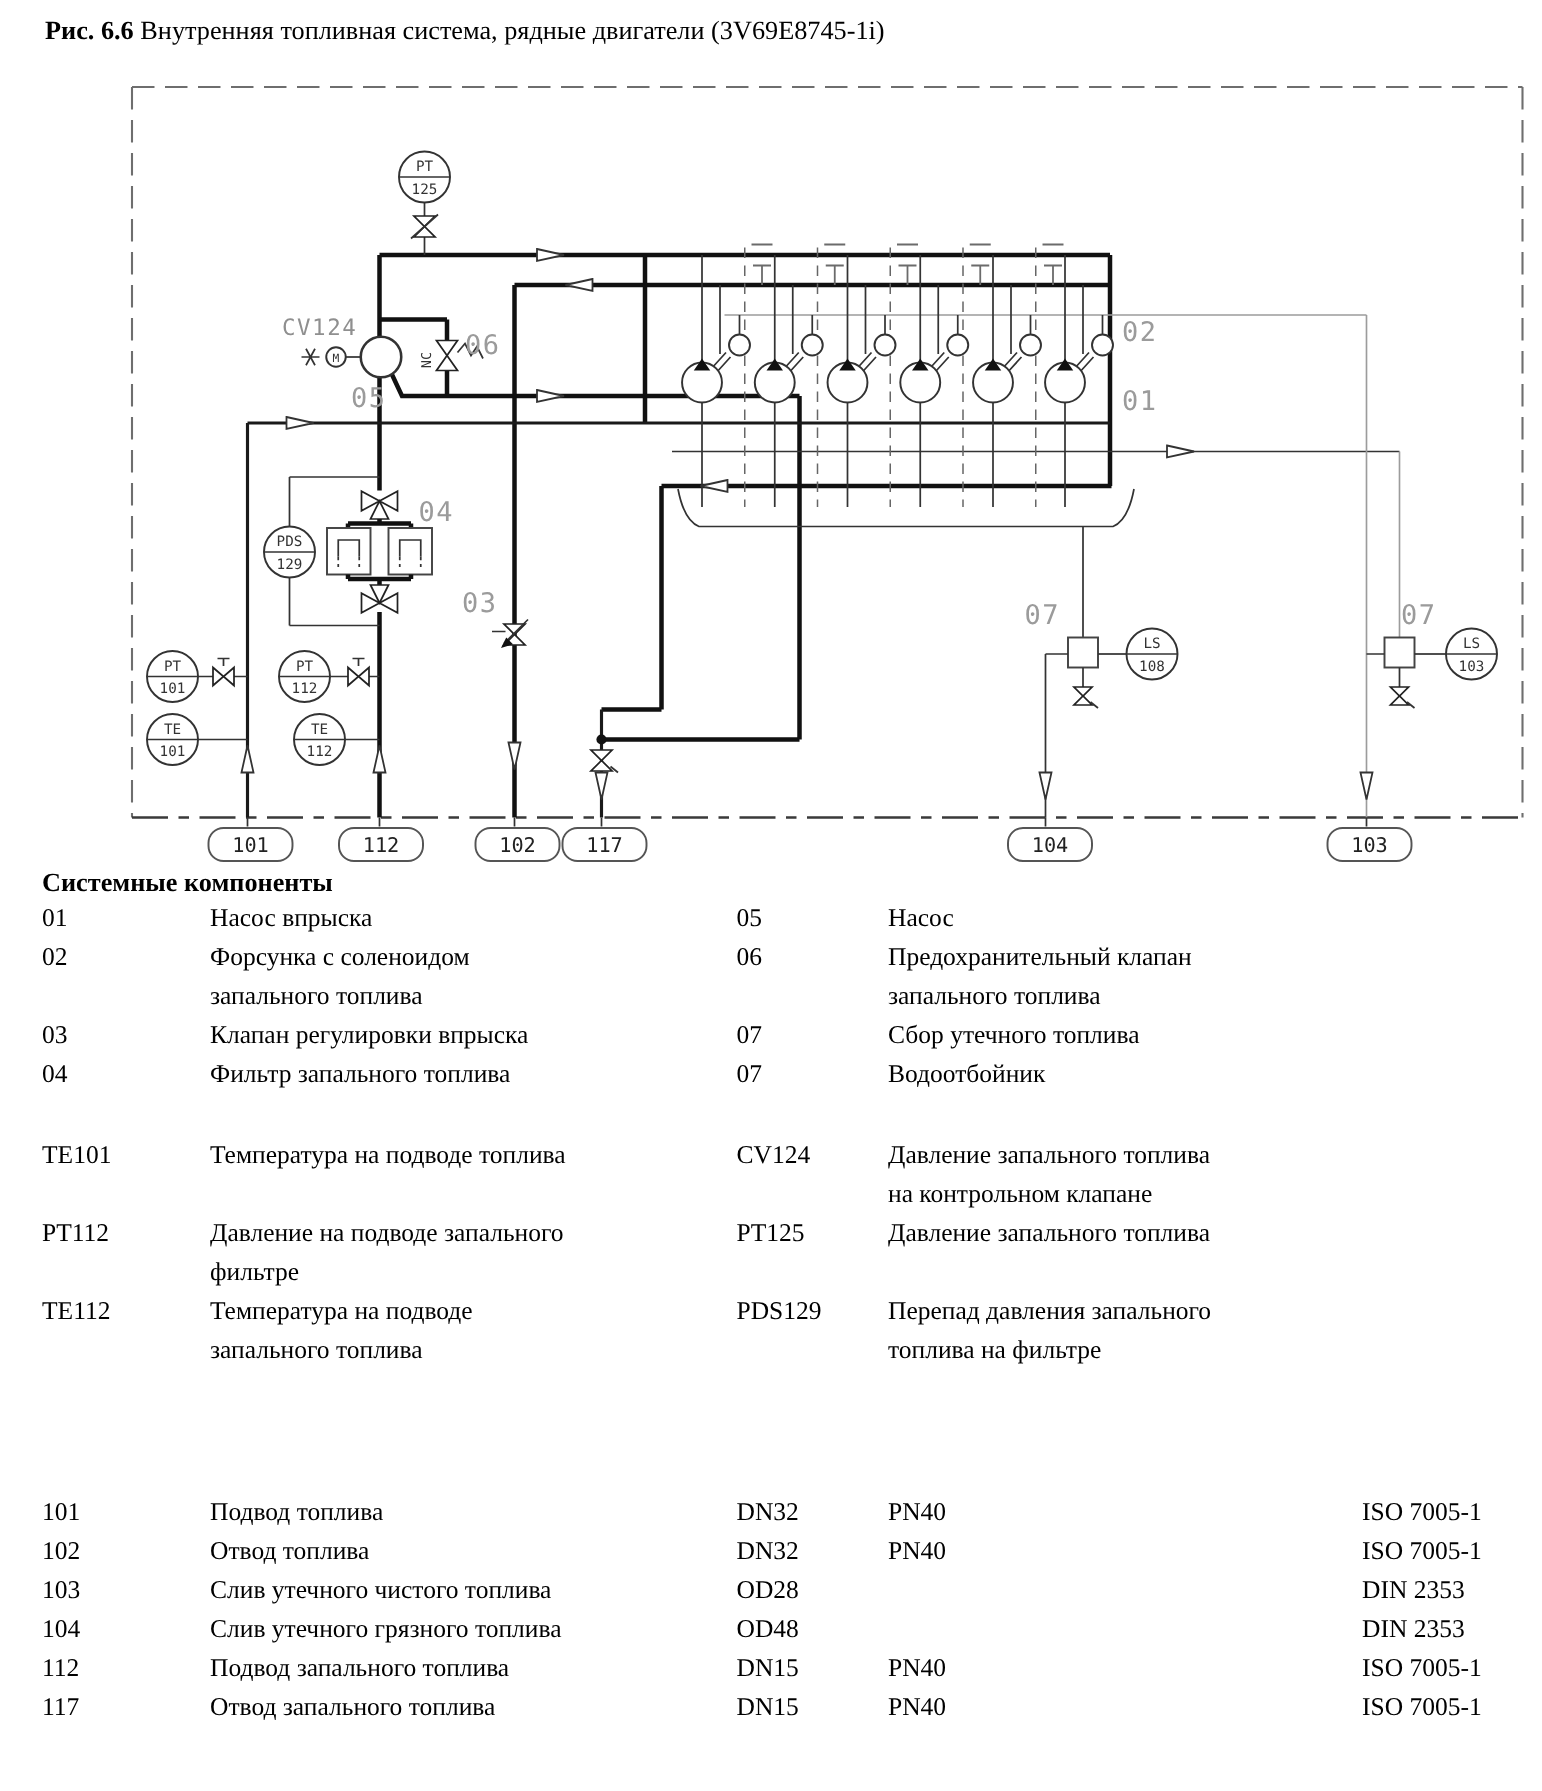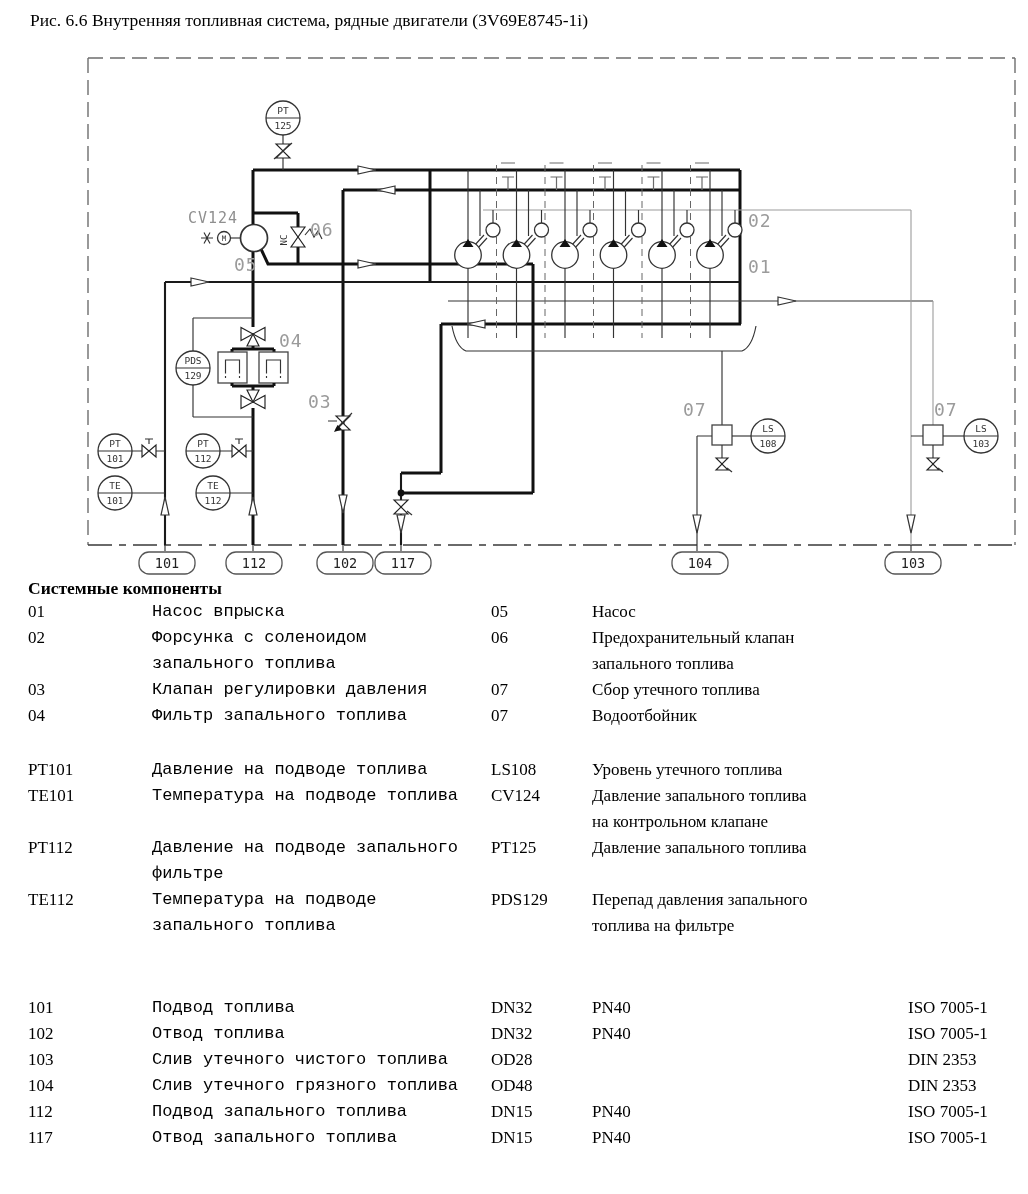--- a/index.html
+++ b/index.html
@@ -1,19 +1,19 @@
 <!DOCTYPE html>
 <html><head>
 <meta charset="utf-8">
 <style>
   html,body{margin:0;padding:0;background:#fff;}
   .page{position:relative;width:1028px;height:1194px;background:#fff;
         font-family:"Liberation Serif",serif;color:#000;overflow:hidden;}
   .title{position:absolute;top:10px;left:30px;font-size:17.5px;white-space:nowrap;}
-  .title b{font-weight:normal;}
+  .title b{font-weight:bold;}
   svg{position:absolute;top:55px;left:0;}
   svg text{font-family:"DejaVu Sans Mono",monospace;fill:#444;}
   .inst-t{font-size:9.5px;text-anchor:middle;fill:#333;}
   .biglab{font-size:18px;fill:#9b9b9b;letter-spacing:1px;}
   .cvlab{font-size:15px;fill:#8f8f8f;letter-spacing:1px;}
   .nclab{font-size:9px;fill:#333;text-anchor:middle;letter-spacing:0;}
   .mlab{font-size:7.5px;text-anchor:middle;fill:#333;}
   .ovlab{font-size:13.5px;text-anchor:middle;fill:#222;}
   .ln{stroke:#333;stroke-width:1.15;fill:none;}
   .pmed{stroke:#1a1a1a;stroke-width:2.1;fill:none;}
@@ -27,21 +27,21 @@
   .ftri{fill:#111;stroke:none;}
   .arr{fill:#fff;stroke:#333;stroke-width:1.2;}
   .inst{fill:#fff;stroke:#333;stroke-width:1.3;}
   .box{fill:#fff;stroke:#444;stroke-width:1.3;}
   .oval{fill:#fff;stroke:#555;stroke-width:1.3;}
   .sec{position:absolute;left:0;width:972px;}
   .hrow,.row{position:relative;height:26px;}
   .hrow{font-weight:bold;font-size:17.5px;height:24px;}
   .cell{position:absolute;top:0;font-size:17px;white-space:nowrap;}
   .b{font-weight:bold;font-size:17.5px;}
-  .x-num{left:28px;} .x-txt{left:152px;font-family:Liberation Mono, monospace;} .x-num2{left:491px;} .x-txt2{left:592px;} .x-std{left:908px;}
+  .x-num{left:28px;} .x-txt{left:140px;} .x-num2{left:491px;} .x-txt2{left:592px;} .x-std{left:908px;}
 </style>
 </head>
 <body>
 
 <div class="page">
 
   <div class="title"><b>Рис. 6.6</b><span> Внутренняя топливная система, рядные двигатели (3V69E8745-1i)</span></div>
 
   <svg width="1028" height="530" viewBox="0 0 1028 530">
 
@@ -312,39 +312,33 @@
       <span class="cell x-txt2">Предохранительный клапан</span>
     </div>
     <div class="row">
       <span class="cell x-num"></span>
       <span class="cell x-txt">запального топлива</span>
       <span class="cell x-num2"></span>
       <span class="cell x-txt2">запального топлива</span>
     </div>
     <div class="row">
       <span class="cell x-num">03</span>
-      <span class="cell x-txt">Клапан регулировки давления</span>
+      <span class="cell x-txt">Клапан регулировки впрыска</span>
       <span class="cell x-num2">07</span>
       <span class="cell x-txt2">Сбор утечного топлива</span>
     </div>
     <div class="row">
       <span class="cell x-num">04</span>
       <span class="cell x-txt">Фильтр запального топлива</span>
       <span class="cell x-num2">07</span>
       <span class="cell x-txt2">Водоотбойник</span>
     </div>
   </div>
 
   <div class="sec" style="top:760px">
-    <div class="row">
-      <span class="cell x-num">PT101</span>
-      <span class="cell x-txt">Давление на подводе топлива</span>
-      <span class="cell x-num2">LS108</span>
-      <span class="cell x-txt2">Уровень утечного топлива</span>
-    </div>
     <div class="row">
       <span class="cell x-num">TE101</span>
       <span class="cell x-txt">Температура на подводе топлива</span>
       <span class="cell x-num2">CV124</span>
       <span class="cell x-txt2">Давление запального топлива</span>
     </div>
     <div class="row">
       <span class="cell x-num"></span>
       <span class="cell x-txt"></span>
       <span class="cell x-num2"></span>

